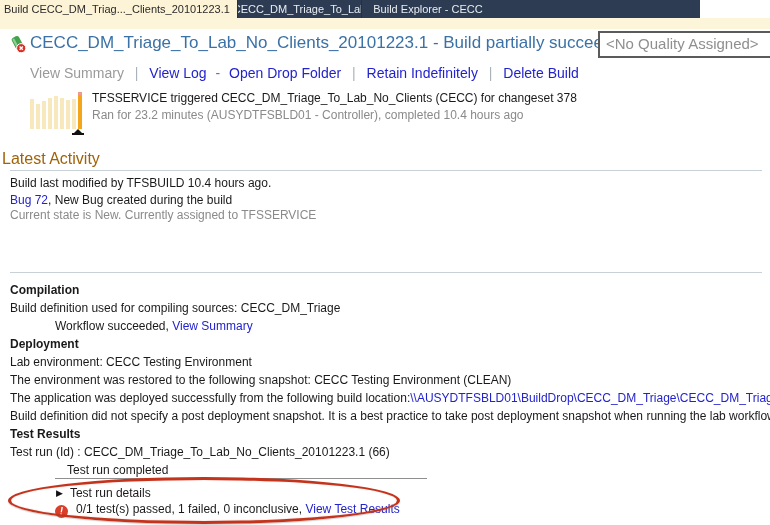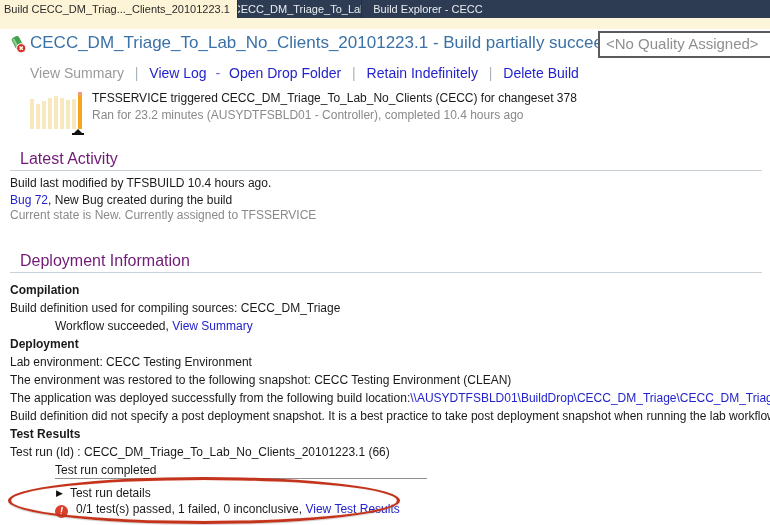--- a/index.html
+++ b/index.html
@@ -1,21 +1,21 @@
 <!DOCTYPE html>
 <html><head>
 <meta charset="utf-8">
 <style>
   * { margin:0; padding:0; box-sizing:border-box; }
   html,body { width:770px; height:525px; overflow:hidden; background:#fff;
     font-family:"Liberation Sans", sans-serif; color:#1a1a1a; }
   #page { position:relative; width:770px; height:525px; background:#fff; }
 
   
-  .tabbar { position:absolute; left:0; top:0; width:770px; height:18px;
+  .tabbar { position:absolute; left:0; top:0; width:700px; height:18px;
     background:#2d3c53; display:flex; font-size:11px; }
   .tab-active { width:237px; background:#fdf4d7; color:#2a2a2a; display:flex;
     align-items:center; justify-content:space-between; padding:0 5px 0 4px; white-space:nowrap; overflow:hidden; }
   .tab-close { color:#4a4a4a; font-size:10px; margin-left:6px; cursor:pointer; }
   .tab { color:#e9edf2; display:flex; align-items:center; justify-content:center;
     white-space:nowrap; overflow:hidden; border-left:1px solid #23304a; }
   .tab.t2 { width:124px; } .tab.t3 { width:276px; } .tab.t4 { width:133px; }
 
   .creamband { position:absolute; left:0; top:18px; width:770px; height:11px; background:#fcf5d9; }
 
@@ -39,21 +39,21 @@
   #duration-bars .bar { width:4px; background:#f7e8bd; }
   #duration-bars .bar.current { background:linear-gradient(to bottom,#f29a8a 0,#f29a8a 3px,#f5a519 3px); }
   .bar-marker { position:absolute; left:74px; top:129px; width:0; height:0;
     border-left:4px solid transparent; border-right:4px solid transparent; border-bottom:4px solid #111; }
   .bar-marker-base { position:absolute; left:72px; top:133px; width:12px; height:2px; background:#111; }
 
   .line { position:absolute; font-size:12px; white-space:nowrap; }
   .gray { color:#8a8a8a; }
   .bold { font-weight:bold; }
 
-  .sec-head { position:absolute; left:20px; font-size:16px; color:#701a75; white-space:nowrap; }
+  .sec-head { position:absolute; left:2px; font-size:16px; color:#a16207; white-space:nowrap; }
   .hr { position:absolute; left:10px; width:752px; height:1px; background:#c9d1d8; }
 
   .expander-tri { display:inline-block; font-size:9px; color:#111; margin-right:7px;
     vertical-align:1px; }
   .err-icon { display:inline-block; width:13px; height:13px; border-radius:50%;
     background:#d9402c; color:#fff; font-size:10px; font-weight:bold; text-align:center;
     line-height:13px; margin-right:8px; vertical-align:-2px; font-style:italic; }
 
   .annotation-ellipse { position:absolute; left:8px; top:477px; width:392px; height:47px;
     border:3px solid #c4331c; border-radius:50%; pointer-events:none;
@@ -123,41 +123,40 @@
   <div class="line gray" style="left:92px; top:108px;">Ran for 23.2 minutes (AUSYDTFSBLD01 - Controller), completed 10.4 hours ago</div>
 
   <div class="sec-head" style="top:150px;">Latest Activity</div>
   <div class="hr" style="top:170px;"></div>
   <div class="line" style="left:10px; top:176px;">Build last modified by TFSBUILD 10.4 hours ago.</div>
   <div class="line" style="left:10px; top:193px;">
     <a class="lnk">Bug 72</a><span>, New Bug created during the build</span>
   </div>
   <div class="line gray" style="left:10px; top:208px;">Current state is New. Currently assigned to TFSSERVICE</div>
 
-  <div class="sec-head" style="top:252px;">Deployment Information</div>
   <div class="hr" style="top:272px;"></div>
 
   <div class="line bold" style="left:10px; top:283px;">Compilation</div>
   <div class="line" style="left:10px; top:301px;">Build definition used for compiling sources: CECC_DM_Triage</div>
   <div class="line" style="left:55px; top:319px;">
     <span>Workflow succeeded,</span>
     <a class="lnk">View Summary</a>
   </div>
 
   <div class="line bold" style="left:10px; top:337px;">Deployment</div>
   <div class="line" style="left:10px; top:355px;">Lab environment: CECC Testing Environment</div>
   <div class="line" style="left:10px; top:373px;">The environment was restored to the following snapshot: CECC Testing Environment (CLEAN)</div>
   <div class="line" style="left:10px; top:391px;">
     <span>The application was deployed successfully from the following build location:</span><a class="lnk">\\AUSYDTFSBLD01\BuildDrop\CECC_DM_Triage\CECC_DM_Triage_20101223.1</a>
   </div>
   <div class="line" style="left:10px; top:409px;">Build definition did not specify a post deployment snapshot. It is a best practice to take post deployment snapshot when running the lab workflow.</div>
 
   <div class="line bold" style="left:10px; top:427px;">Test Results</div>
   <div class="line" style="left:10px; top:445px;">Test run (Id) : CECC_DM_Triage_To_Lab_No_Clients_20101223.1 (66)</div>
-  <div class="line" style="left:55px; top:463px;">Test run completed</div>
+  <div class="line" style="left:67px; top:463px;">Test run completed</div>
   <div class="completed-underline"></div>
 
   <div class="line" style="left:56px; top:486px;">
     <span class="expander-tri">▶</span><span>Test run details</span>
   </div>
   <div class="line" style="left:55px; top:502px;">
     <span class="err-icon">!</span><span>0/1 test(s) passed, 1 failed, 0 inconclusive,</span>
     <a class="lnk">View Test Results</a>
   </div>
 

